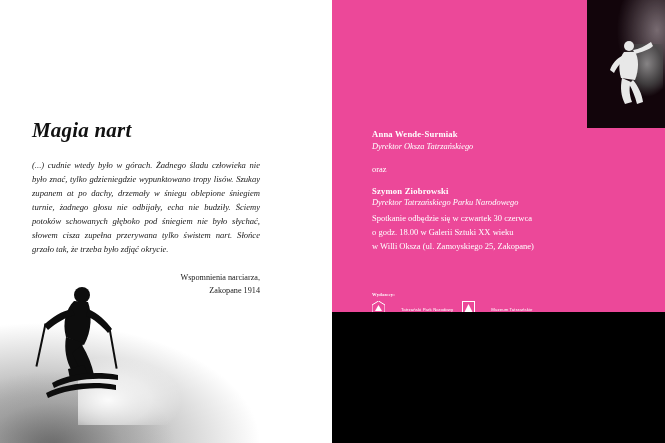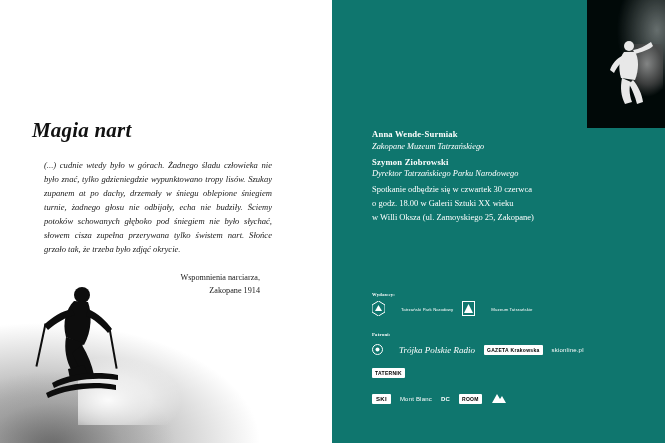--- a/index.html
+++ b/index.html
@@ -80,39 +80,39 @@
     letter-spacing: .2px;
   }
   .body-text {
     font-family: "Liberation Serif", serif;
     font-style: italic;
     font-size: 8.6px;
     line-height: 1.62;
     color: #1a1a1a;
     text-align: justify;
     width: 228px;
-    margin: 12px;
+    margin: 0;
   }
   .attrib {
     margin-top: 16px;
     width: 228px;
     text-align: right;
     font-family: "Liberation Serif", serif;
     font-size: 8.2px;
     line-height: 1.55;
     color: #1a1a1a;
   }
   .attrib .bold { font-weight: bold; }
 
   
   .right {
     position: relative;
     width: 333px;
-    height: 443px;
-    background: #0f766e;
+    height: 312px;
+    background: #ec4899;
     color: #fff;
     overflow: hidden;
   }
   
   .photo {
     position: absolute;
     right: 0;
     top: 0;
     width: 78px;
     height: 128px;
@@ -302,21 +302,22 @@
             <path d="M13 42 C11 52, 12 60, 16 68 L23 66 C20 58, 20 50, 22 46 Z"></path>
             <path d="M24 44 C29 50, 33 58, 34 66 L28 68 C26 60, 23 53, 20 48 Z"></path>
           </g>
         </svg>
       </div>
     </div>
 
     <div class="right-inner">
       <div class="names">
         <div class="name">Anna Wende-Surmiak</div>
-        <div class="role">Zakopane Muzeum Tatrzańskiego</div>
+        <div class="role">Dyrektor Oksza Tatrzańskiego</div>
+        <div class="oraz">oraz</div>
         <div class="name">Szymon Ziobrowski</div>
         <div class="role">Dyrektor Tatrzańskiego Parku Narodowego</div>
       </div>
 
 
       <div class="meeting">
         <div>Spotkanie odbędzie się w czwartek 30 czerwca</div>
         <div>o godz. 18.00 w Galerii Sztuki XX wieku</div>
         <div>w Willi Oksza (ul. Zamoyskiego 25, Zakopane)</div>
       </div>

